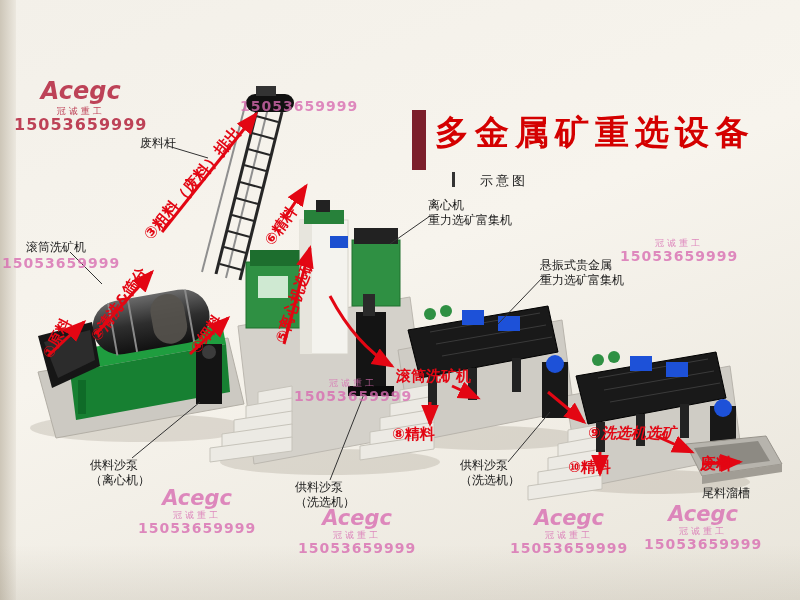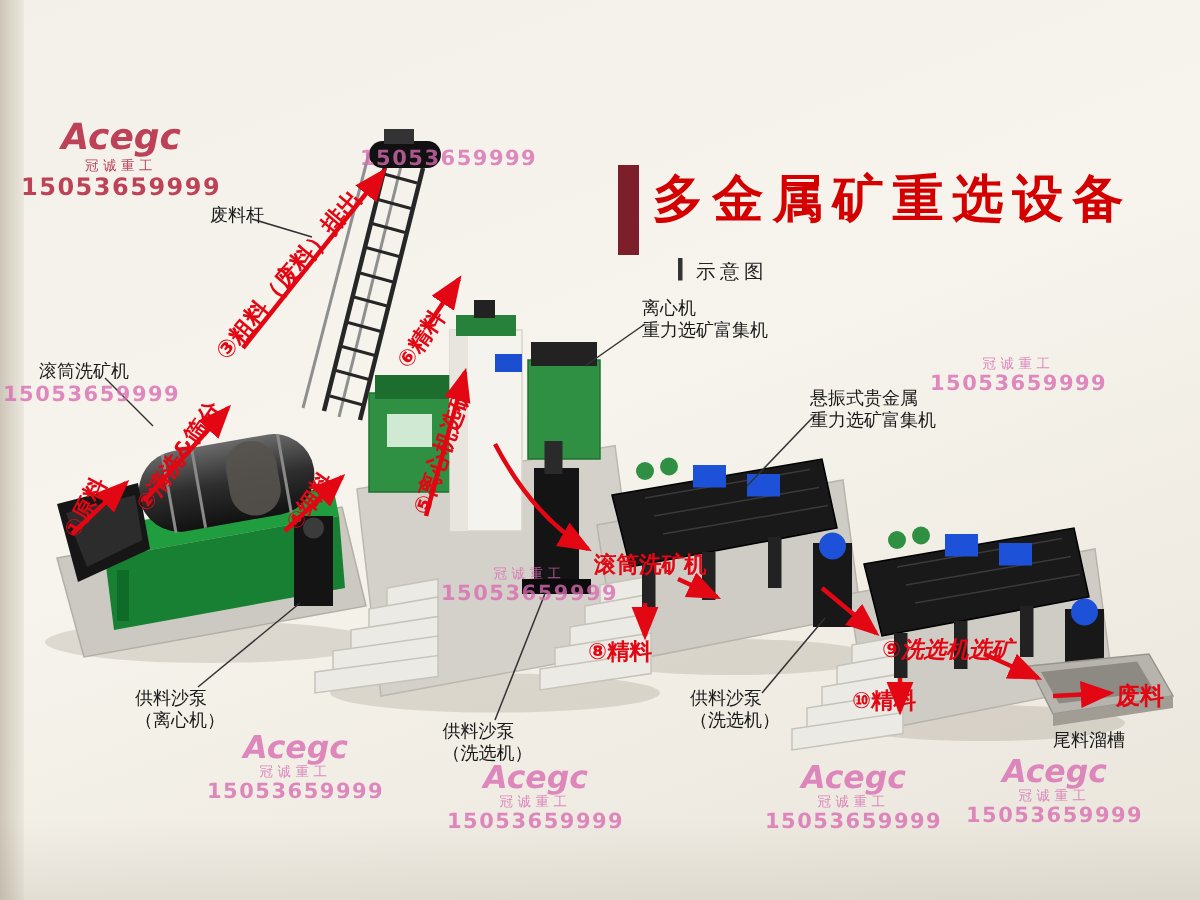--- a/index.html
+++ b/index.html
@@ -9,36 +9,36 @@
              background:linear-gradient(90deg,#cdc6b8,#ece8df);}
   #floor-shade{position:absolute;left:0;bottom:0;width:100%;height:55px;
              background:linear-gradient(180deg,rgba(0,0,0,0),rgba(120,110,90,0.12));}
   svg{position:absolute;left:0;top:0;}
 
   
   #title{position:absolute;left:412px;top:110px;display:flex;align-items:flex-start;}
   #title .bar{width:14px;height:60px;background:#7c1f2b;margin-right:9px;}
   #title h1{margin:0;font-size:34px;letter-spacing:6px;color:#d40000;font-weight:bold;white-space:nowrap;}
   #subtitle{position:absolute;left:452px;top:172px;display:flex;align-items:flex-start;
-            font-size:13px;color:#222;letter-spacing:3px;}
+            font-size:13px;color:#222;letter-spacing:3px;gap:16px;}
   #subtitle .sbar{width:3px;height:15px;background:#333;margin-right:9px;}
 
   
   .fl{position:absolute;color:#e30613;font-weight:bold;font-size:15px;white-space:nowrap;line-height:18px;}
   .fl1{left:34px;top:327px;width:48px;transform:rotate(-62deg);}
   .fl2{left:74px;top:291px;width:96px;transform:rotate(-55deg);}
   .fl3{left:118px;top:166px;width:164px;transform:rotate(-50deg);font-size:16px;}
   .fl4{left:184px;top:323px;width:48px;transform:rotate(-55deg);}
   .fl5{left:248px;top:288px;width:96px;transform:rotate(-71deg);}
   .fl6{left:258px;top:215px;width:48px;transform:rotate(-55deg);}
   .fl7{left:396px;top:367px;}
   .fl8{left:392px;top:425px;}
   .fl9{left:588px;top:424px;font-style:italic;}
   .fl10{left:568px;top:458px;}
-  .flw{left:744px;top:455px;font-size:16px;text-align:right;}
+  .flw{left:700px;top:455px;font-size:16px;text-align:right;}
 
   
   .eq{position:absolute;color:#1a1a1a;font-size:12px;line-height:15px;white-space:nowrap;}
   .eq span{display:block;}
   .eq-drum{left:26px;top:240px;}
   .eq-rod{left:140px;top:136px;}
   .eq-centrifuge{left:428px;top:198px;}
   .eq-conc{left:540px;top:258px;}
   .eq-pump1{left:90px;top:458px;}
   .eq-pump2{left:295px;top:480px;}

